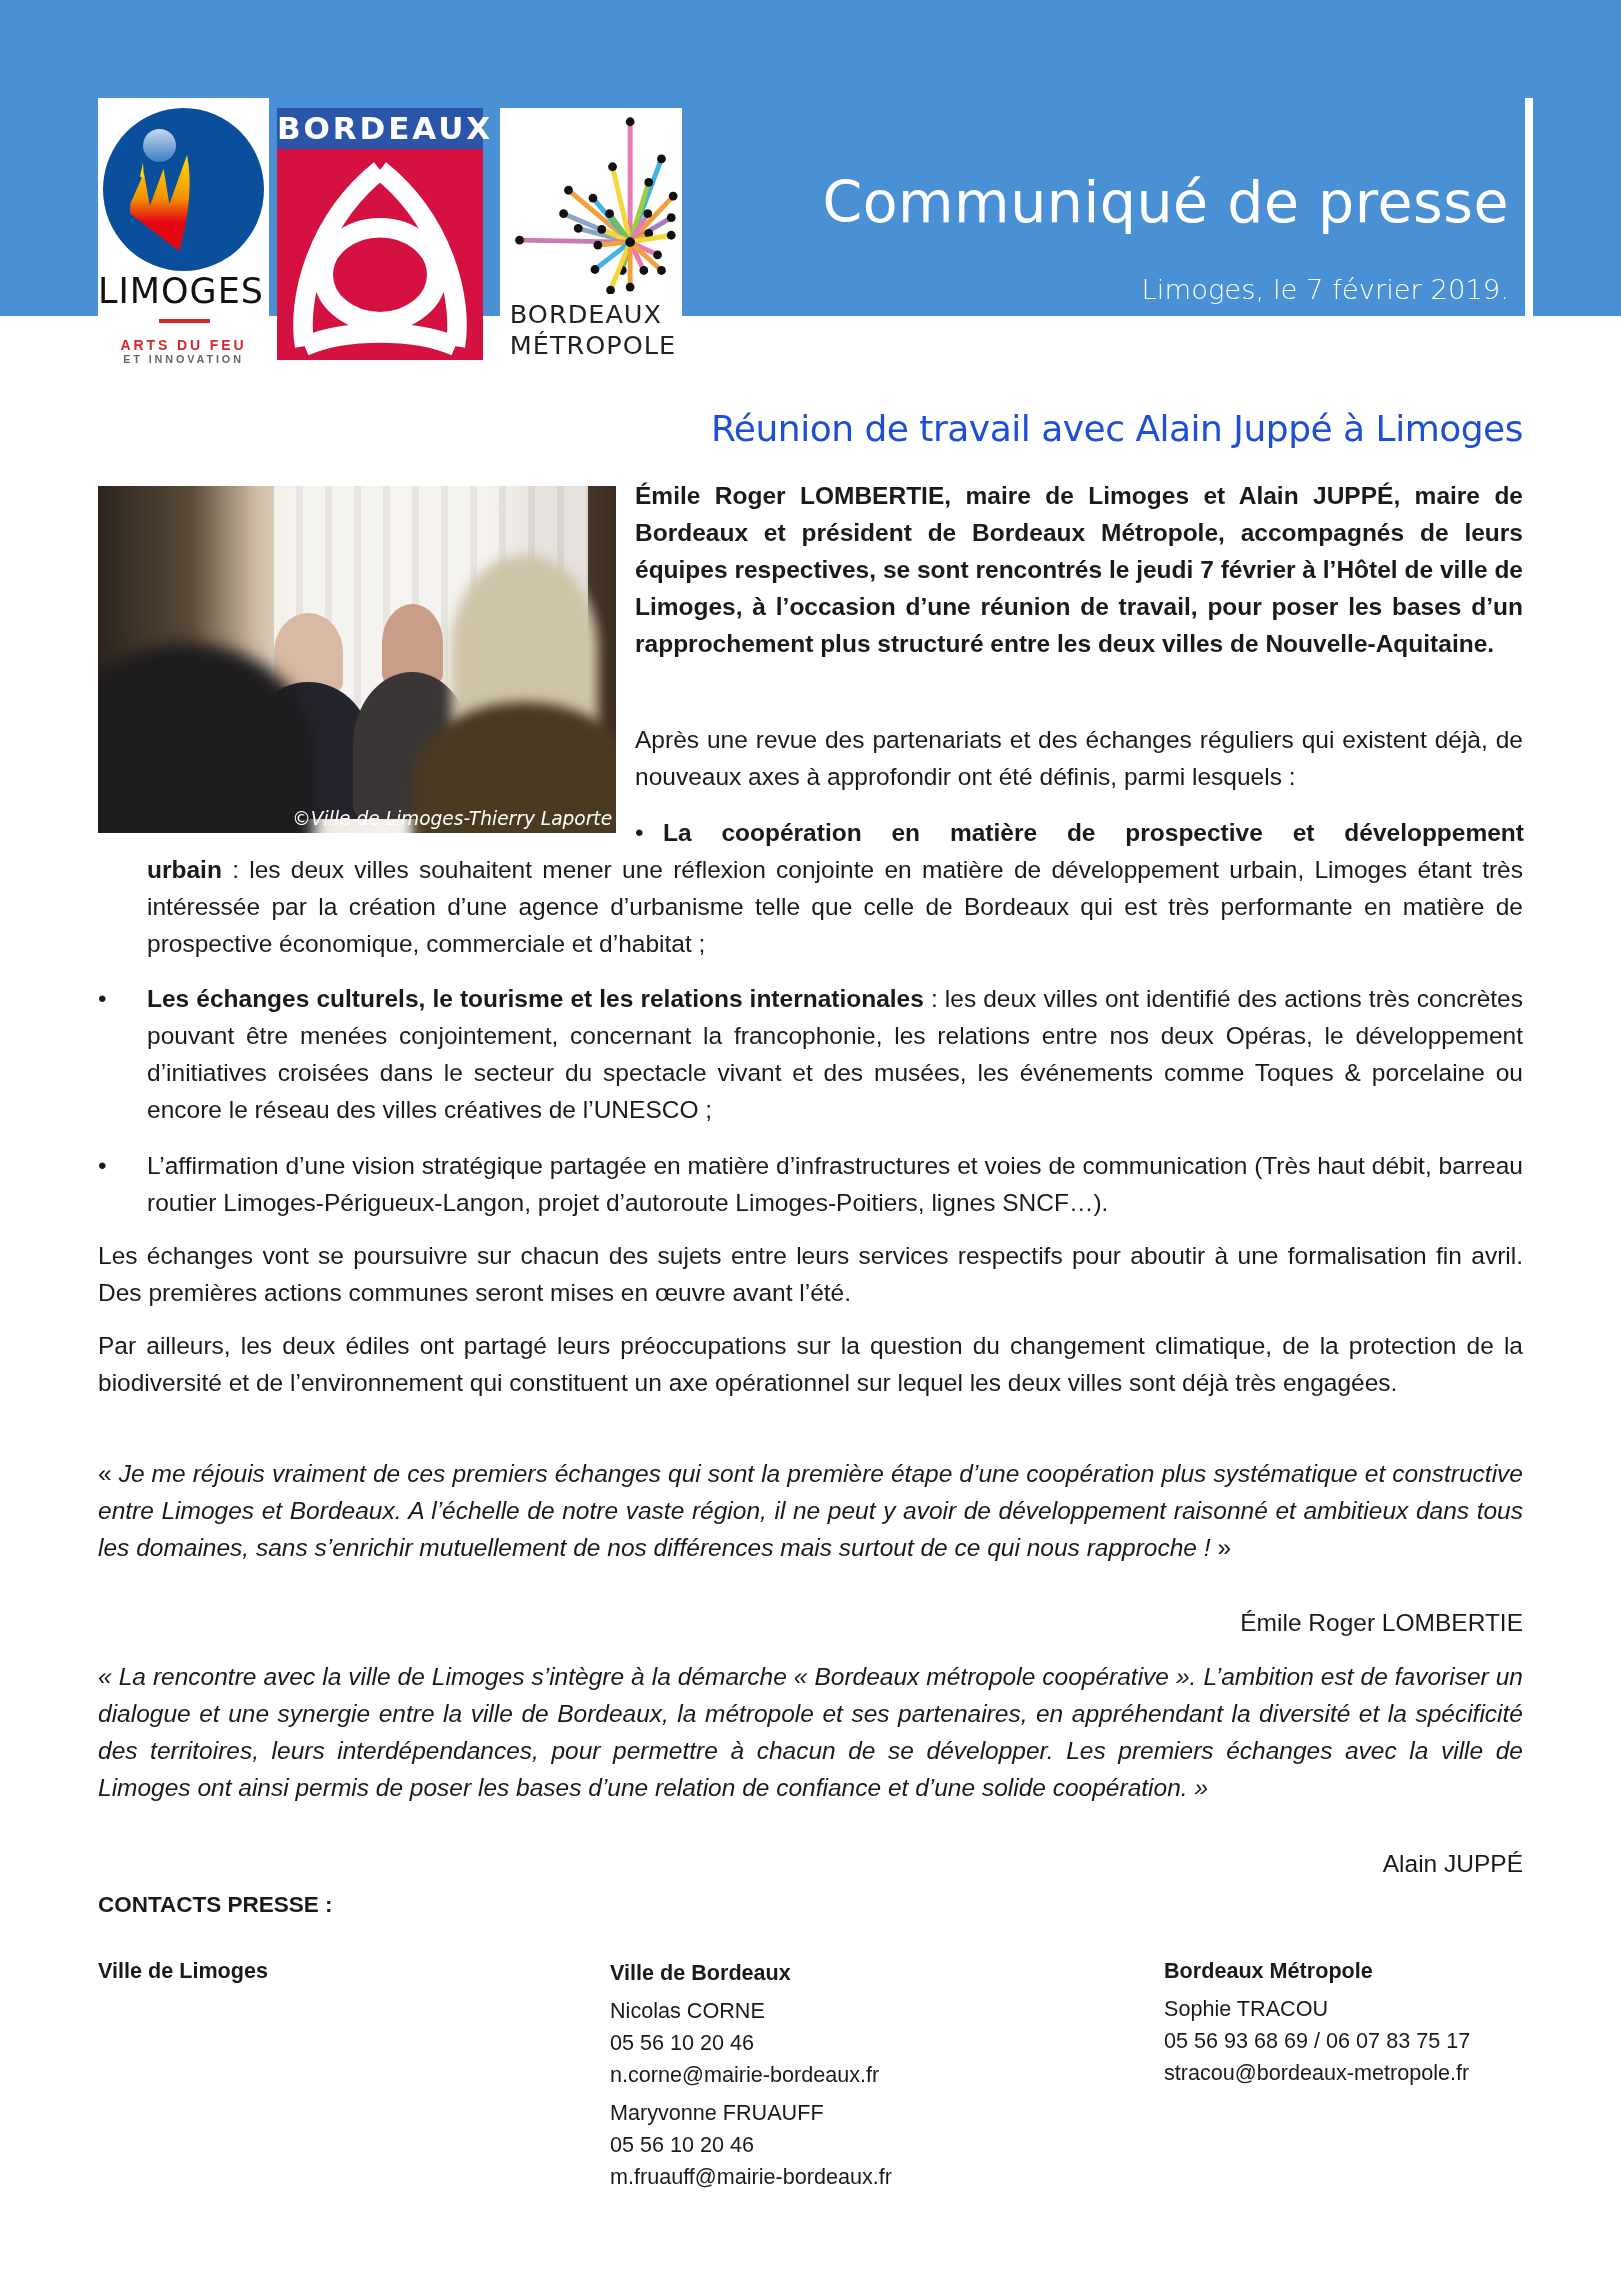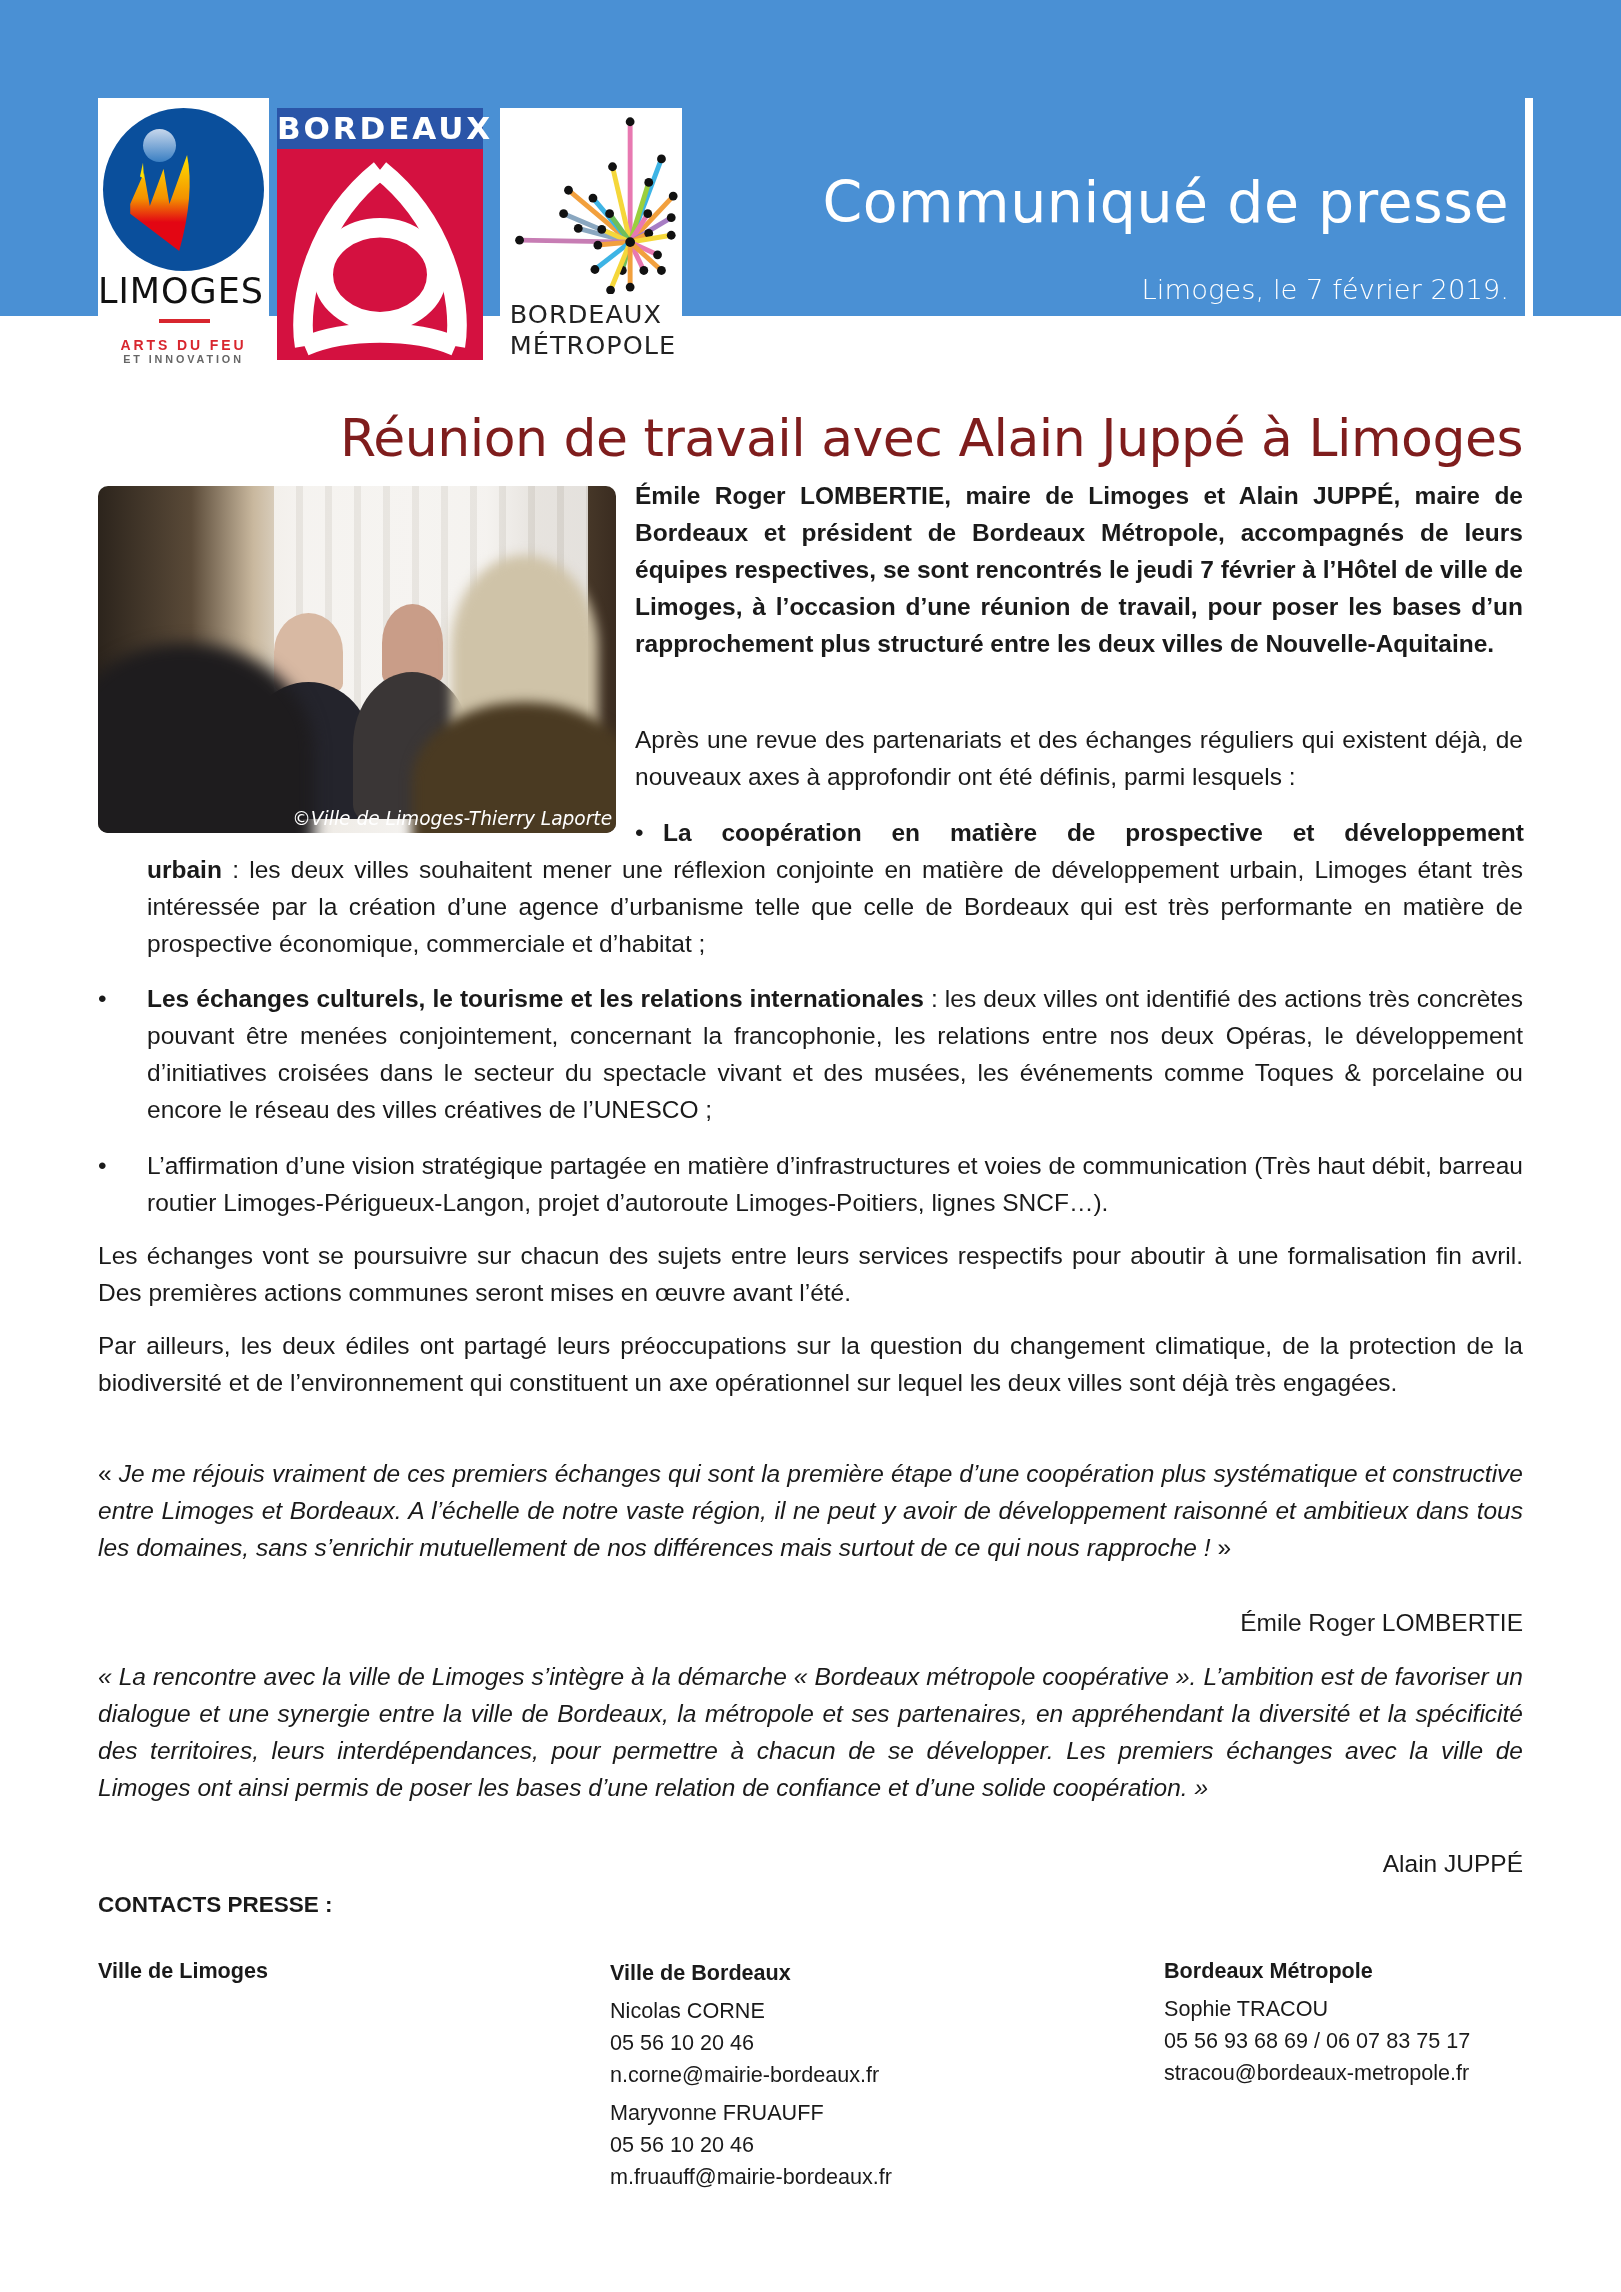--- a/index.html
+++ b/index.html
@@ -22,23 +22,23 @@
   .limoges-tag2 { position: absolute; left: 0; width: 171px; top: 255px; text-align: center; font-size: 10.8px; font-weight: bold; letter-spacing: 2.9px; color: #666; }
 
   .logo-bordeaux { left: 277px; top: 108px; width: 206px; height: 252px; background: #d41140; }
   .bordeaux-top { position: absolute; left: 0; top: 0; width: 206px; height: 41px; background: #2a55a8; color: #fff; font-weight: bold; font-size: 31px; text-align: center; line-height: 41px; letter-spacing: 2.9px; font-family: "DejaVu Sans", sans-serif; }
   .bordeaux-mark { position: absolute; left: 9.8px; top: 54px; width: 186px; height: 196px; }
 
   .logo-metropole { left: 500px; top: 108px; width: 182px; height: 252px; }
   .metro-burst { position: absolute; left: 0; top: 0; width: 182px; height: 186px; }
   .metro-word { position: absolute; left: 9.8px; top: 191px; font-size: 25.5px; line-height: 31px; color: #222; letter-spacing: 1px; font-family: "DejaVu Sans", sans-serif; }
 
-  .headline { position: absolute; right: 98px; top: 408px; font-size: 52px; color: #7f1d1d; font-family: "DejaVu Sans", sans-serif; letter-spacing: -0.5px; }
-
-  .photo { position: absolute; left: 98px; top: 486px; width: 518px; height: 347px; overflow: hidden; background: linear-gradient(90deg, #2c241c 0%, #5a4a38 18%, #c9b89e 30%, #eeeae4 40%, #f4f2ef 60%, #e9e6e1 75%, #5b4a36 85%, #3a2c20 100%); border-radius: 10px; }
+  .headline { position: absolute; right: 98px; top: 408px; font-size: 36px; color: #1d4ed8; font-family: "DejaVu Sans", sans-serif; letter-spacing: -0.5px; }
+
+  .photo { position: absolute; left: 98px; top: 486px; width: 518px; height: 347px; overflow: hidden; background: linear-gradient(90deg, #2c241c 0%, #5a4a38 18%, #c9b89e 30%, #eeeae4 40%, #f4f2ef 60%, #e9e6e1 75%, #5b4a36 85%, #3a2c20 100%); }
   .photo-curtain { position: absolute; left: 176px; top: 0; width: 314px; height: 235px; background: repeating-linear-gradient(90deg, #f6f4f1 0 21.6px, #e7e4df 21.6px 29px); opacity: 0.9; }
   .photo-person { position: absolute; border-radius: 50% 50% 10% 10%; }
   .photo-caption { position: absolute; right: 3.9px; bottom: 3.9px; color: #fff; font-style: italic; font-size: 18.6px; font-family: "DejaVu Sans", sans-serif; }
 
   .body-text { font-size: 24.5px; line-height: 37px; text-align: justify; color: #1a1a1a; }
   .intro { position: absolute; left: 635px; top: 477px; width: 888px; font-weight: bold; }
   .para-after { position: absolute; left: 635px; top: 721px; width: 888px; }
   .bullet1-head { position: absolute; left: 663px; top: 814px; width: 861px; font-weight: bold; text-align: justify; text-align-last: justify; }
   .bullet-dot1 { position: absolute; left: 635px; top: 814px; font-size: 24.5px; line-height: 37px; }
   .bullet1-cont { position: absolute; left: 147px; top: 851px; width: 1376px; }

